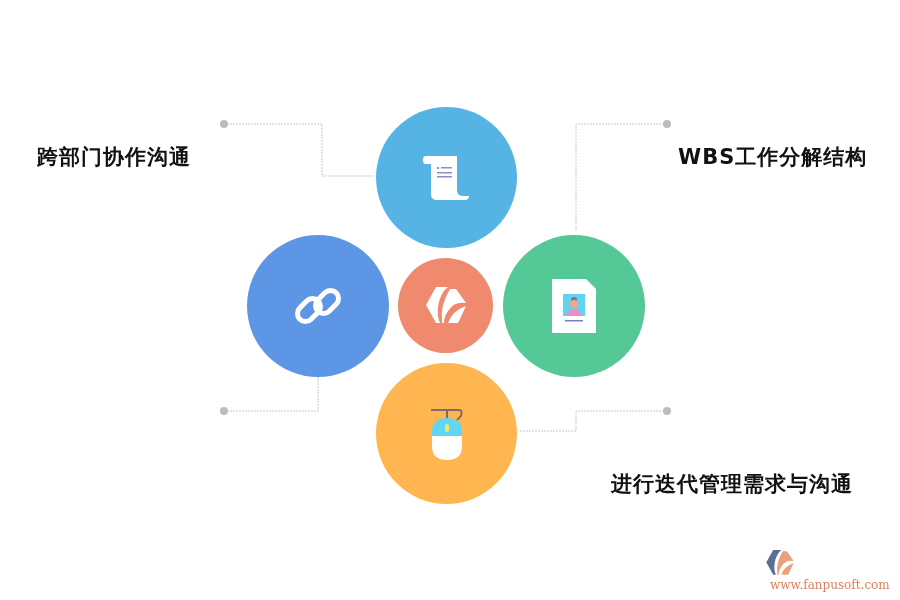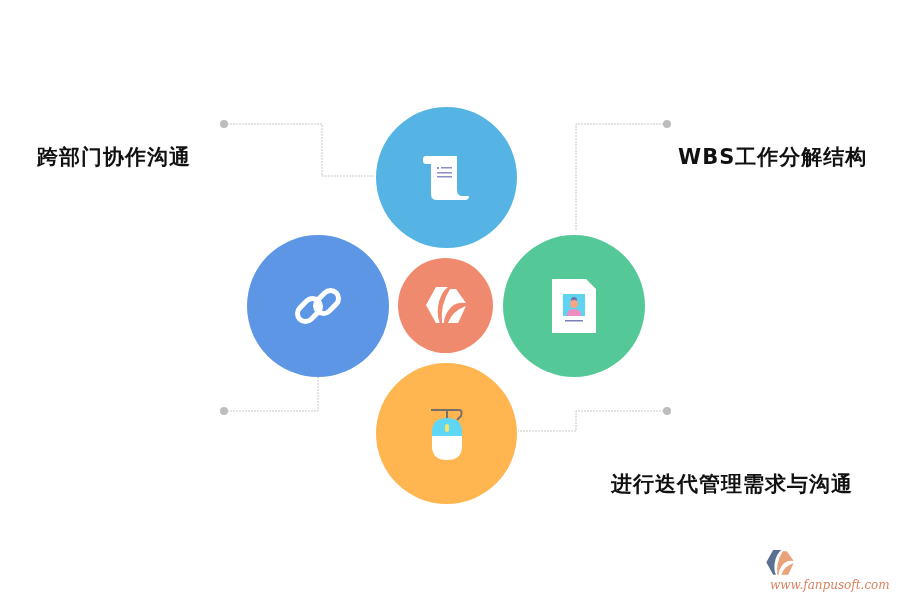--- a/index.html
+++ b/index.html
@@ -2,21 +2,21 @@
 <html><head>
 <meta charset="utf-8">
 <style>
   html,body{margin:0;padding:0;background:#ffffff;}
   #stage{position:relative;width:900px;height:600px;overflow:hidden;background:#fff;font-family:"DejaVu Sans","Liberation Sans",sans-serif;}
   .circle{position:absolute;border-radius:50%;display:flex;align-items:center;justify-content:center;}
   .label{position:absolute;font-size:21px;font-weight:bold;color:#111;white-space:nowrap;letter-spacing:1px;}
   .conn{position:absolute;left:0;top:0;}
   .logo{position:absolute;left:765px;top:550px;}
   .logo-cn{position:absolute;left:796px;top:553px;font-size:22px;color:#5b6f93;letter-spacing:2px;white-space:nowrap;}
-  .logo-url{position:absolute;left:770px;top:578px;font-size:12px;color:#d9825f;font-family:"DejaVu Serif","Liberation Serif",serif;white-space:nowrap;font-style:italic;}
+  .logo-url{position:absolute;left:770px;top:578px;font-size:12px;color:#d9825f;font-family:"DejaVu Serif","Liberation Serif",serif;white-space:nowrap;}
 </style>
 </head>
 <body>
 
 <div id="stage">
 
   <svg class="conn" width="900" height="600">
     <g stroke="#c8c8c8" stroke-width="1" fill="none" stroke-dasharray="2,1">
       <polyline points="224,124 322,124 322,176 374,176"></polyline>
       <polyline points="667,124 576,124 576,230"></polyline>

